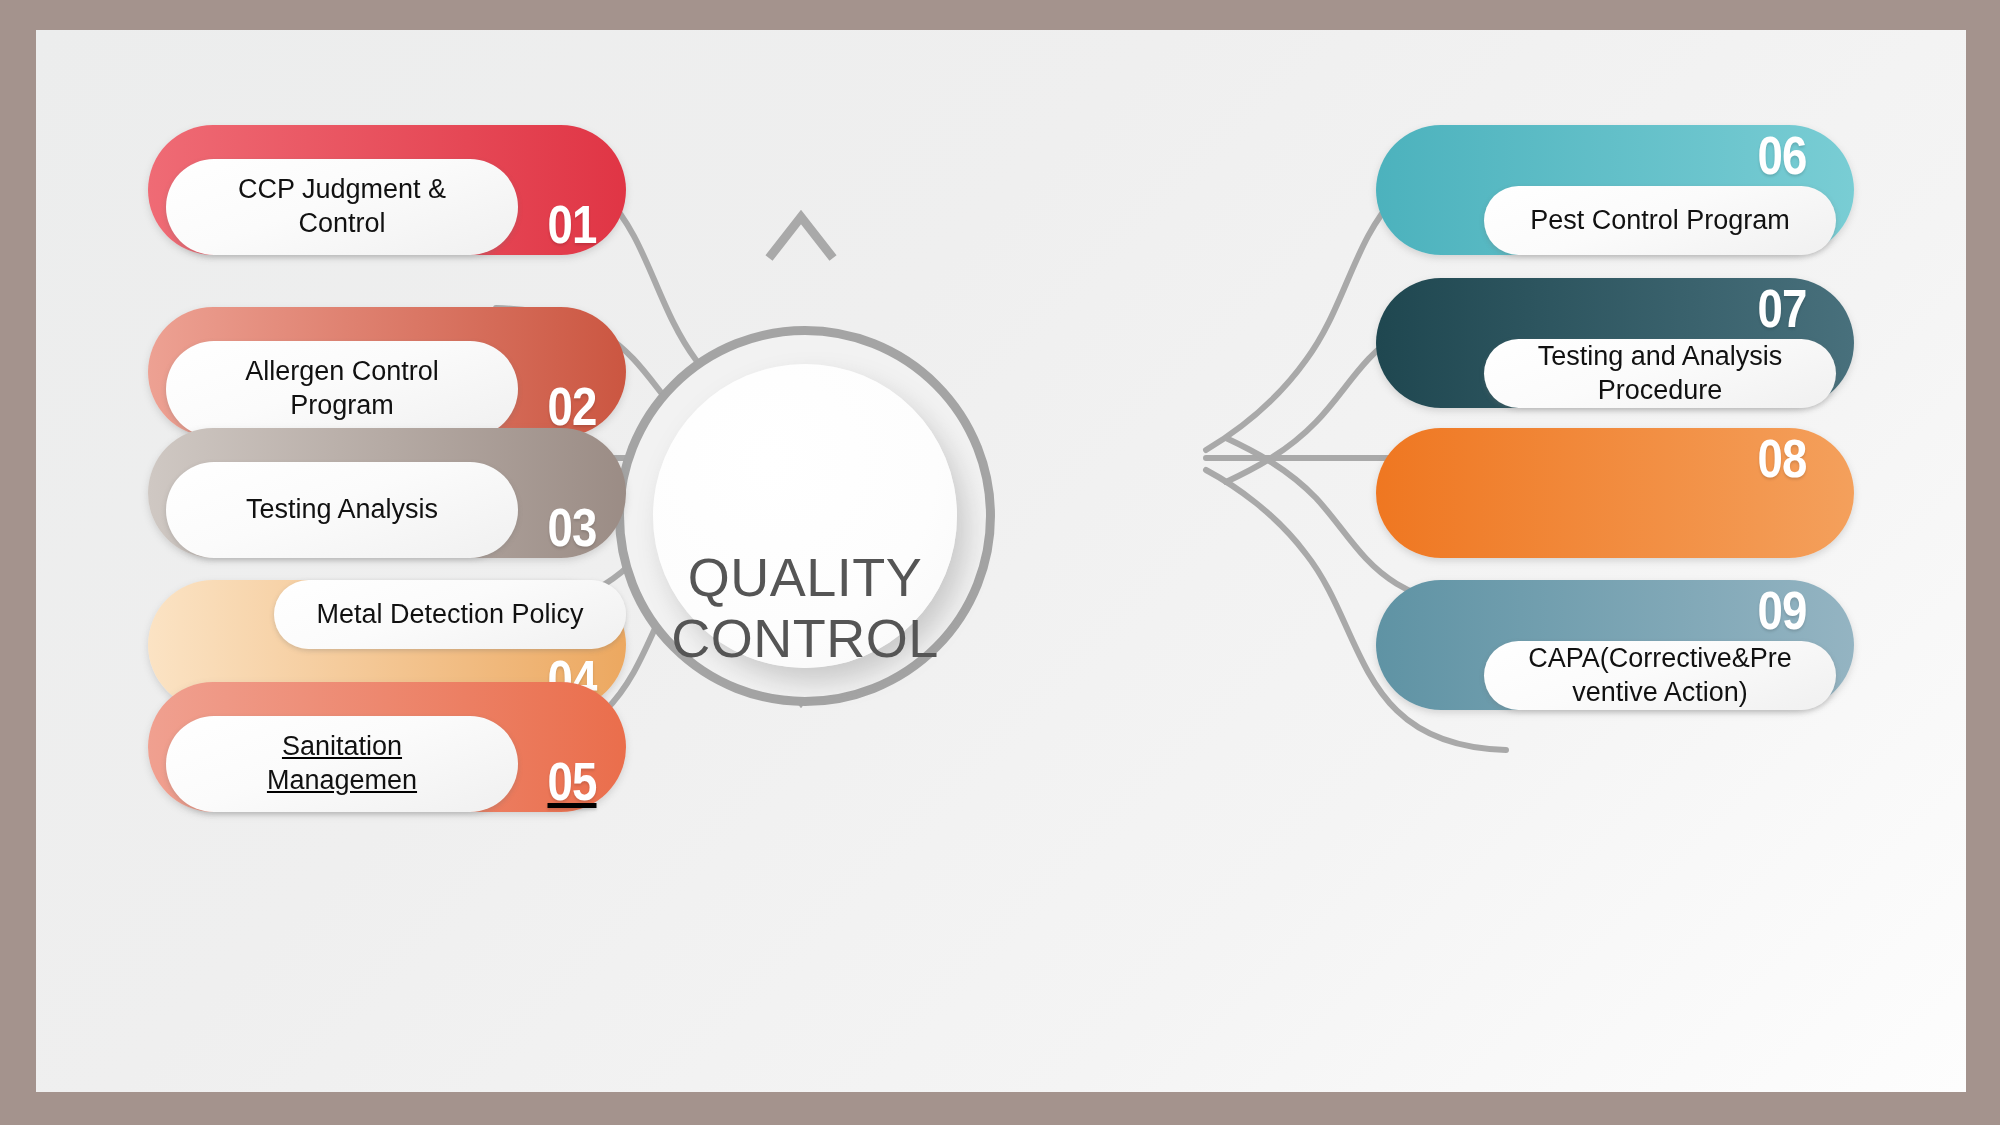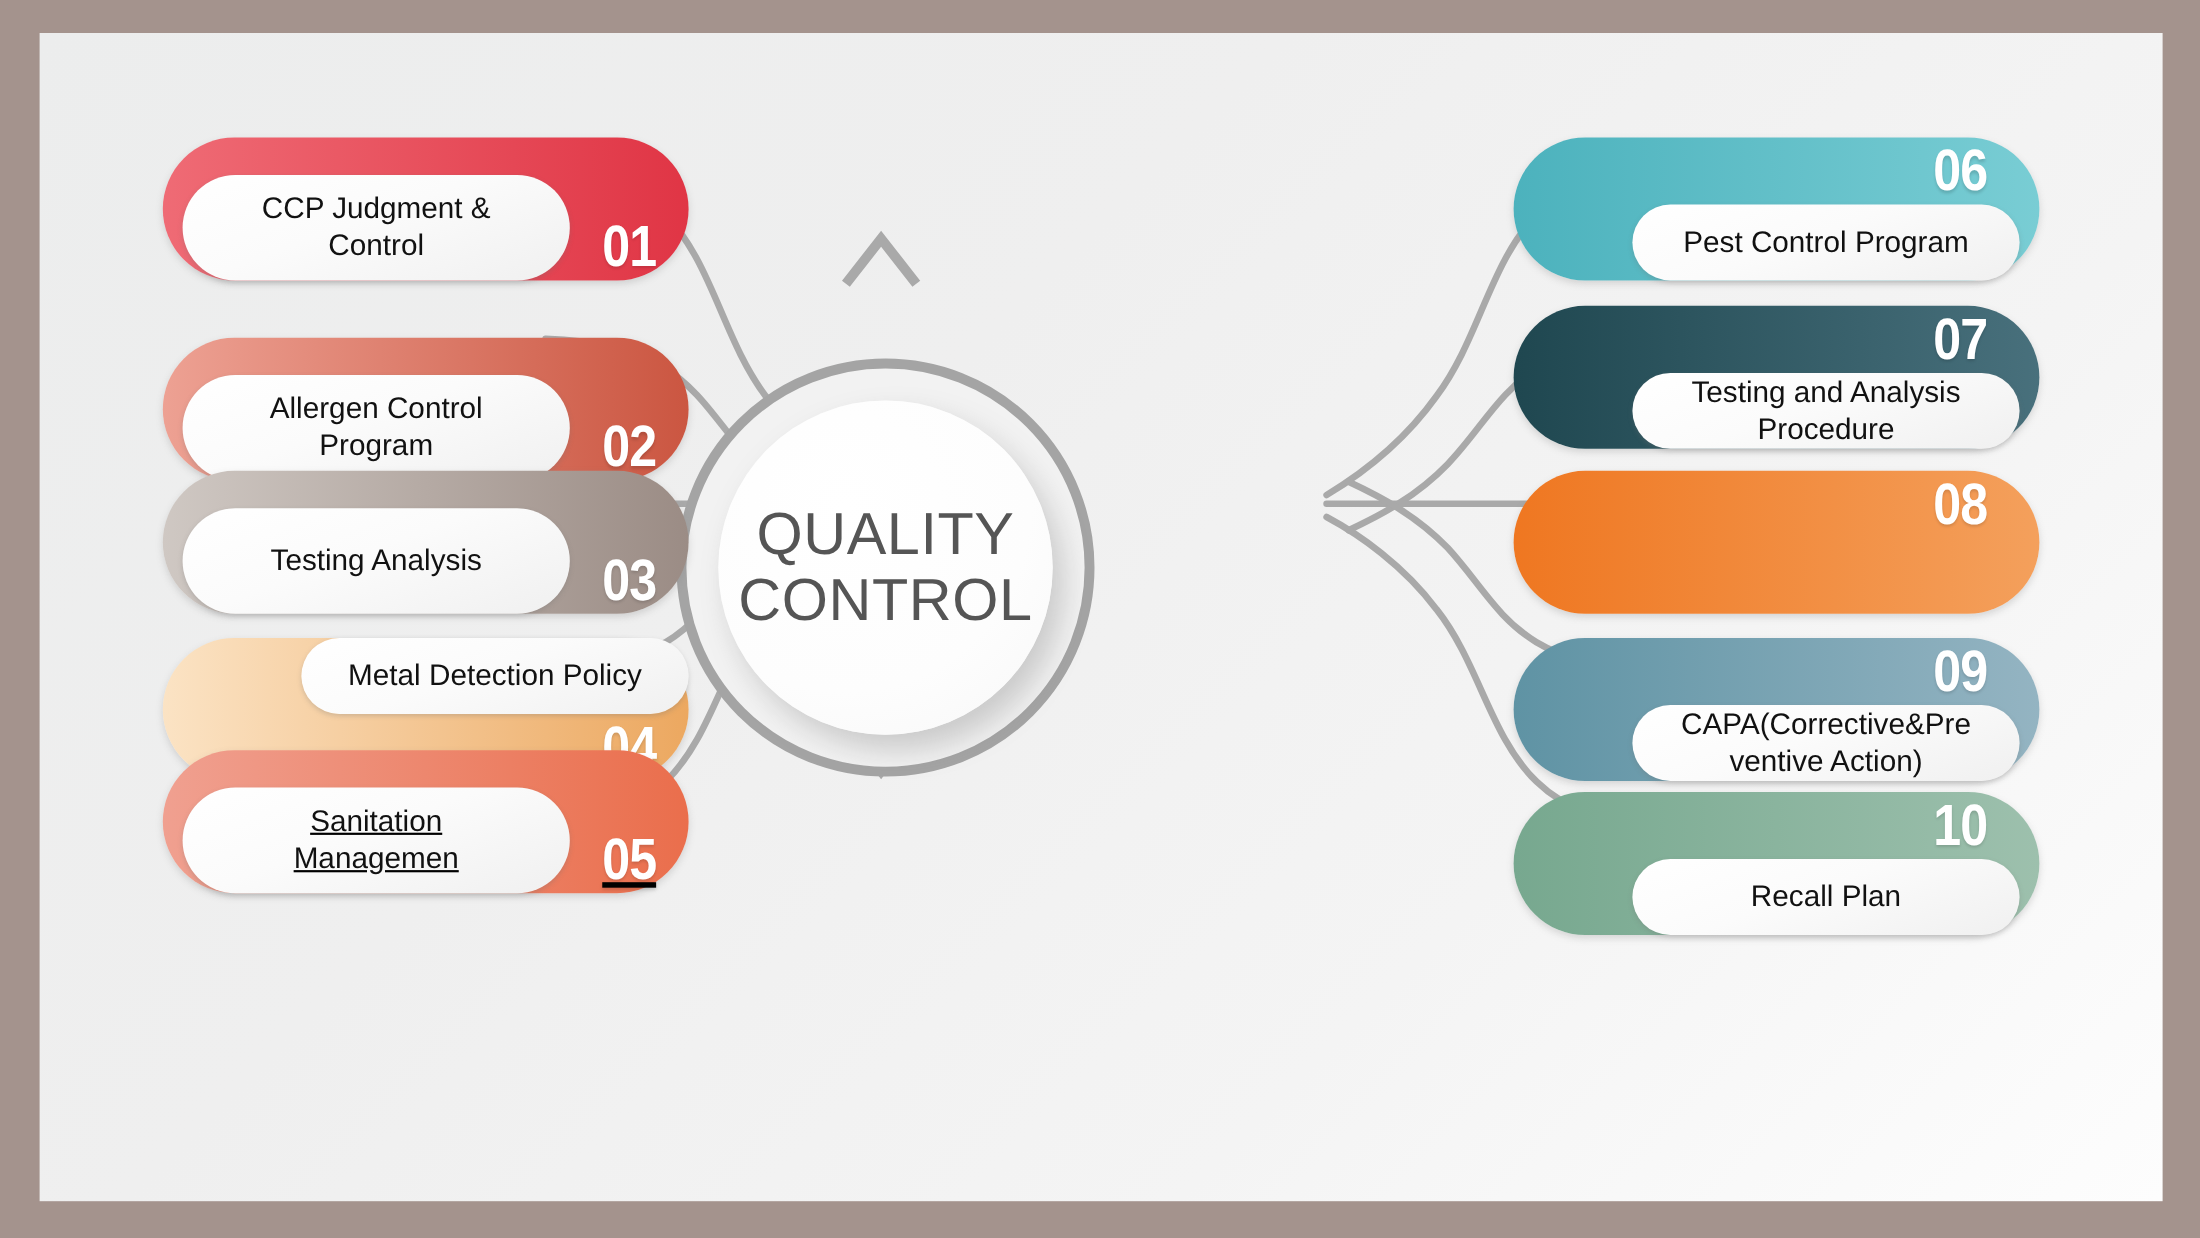--- a/index.html
+++ b/index.html
@@ -34,21 +34,21 @@
     border-radius:50%;
     border:9px solid #a4a4a4;
     box-sizing:border-box;
     background:#f2f2f2;
   }
   #centre .inner{
     position:absolute;left:38px;top:38px;width:304px;height:304px;
     border-radius:50%;
     background:radial-gradient(circle at 38% 32%,#ffffff 0%,#fdfdfd 60%,#f7f7f7 100%);
     box-shadow:10px 14px 26px rgba(120,120,120,.33);
-    display:flex;align-items:center;justify-content:center;
+    display:flex;align-items:flex-end;justify-content:center;
   }
   #centre .inner span{
     display:block;text-align:center;
     font-size:54px;line-height:1.12;
     letter-spacing:.5px;
     color:#555555;
     font-weight:400;
     white-space:pre-line;
   }
 
@@ -187,21 +187,15 @@
     </div>
 
     <div class="pill right" style="top: 550px; background: linear-gradient(90deg, rgb(95, 147, 164) 0%, rgb(148, 180, 194) 100%);">
       <span class="num">09</span>
       <div class="inner-cap">
         <span class="label">CAPA(Corrective&amp;Pre
 ventive Action)</span>
       </div>
     </div>
 
-    <div class="pill right" style="top: 690px; background: linear-gradient(90deg, rgb(119, 168, 143) 0%, rgb(157, 192, 173) 100%);">
-      <span class="num">10</span>
-      <div class="inner-cap">
-        <span class="label">Recall Plan</span>
-      </div>
-    </div>
 
   </div>
 </div>
 
 </body></html>

